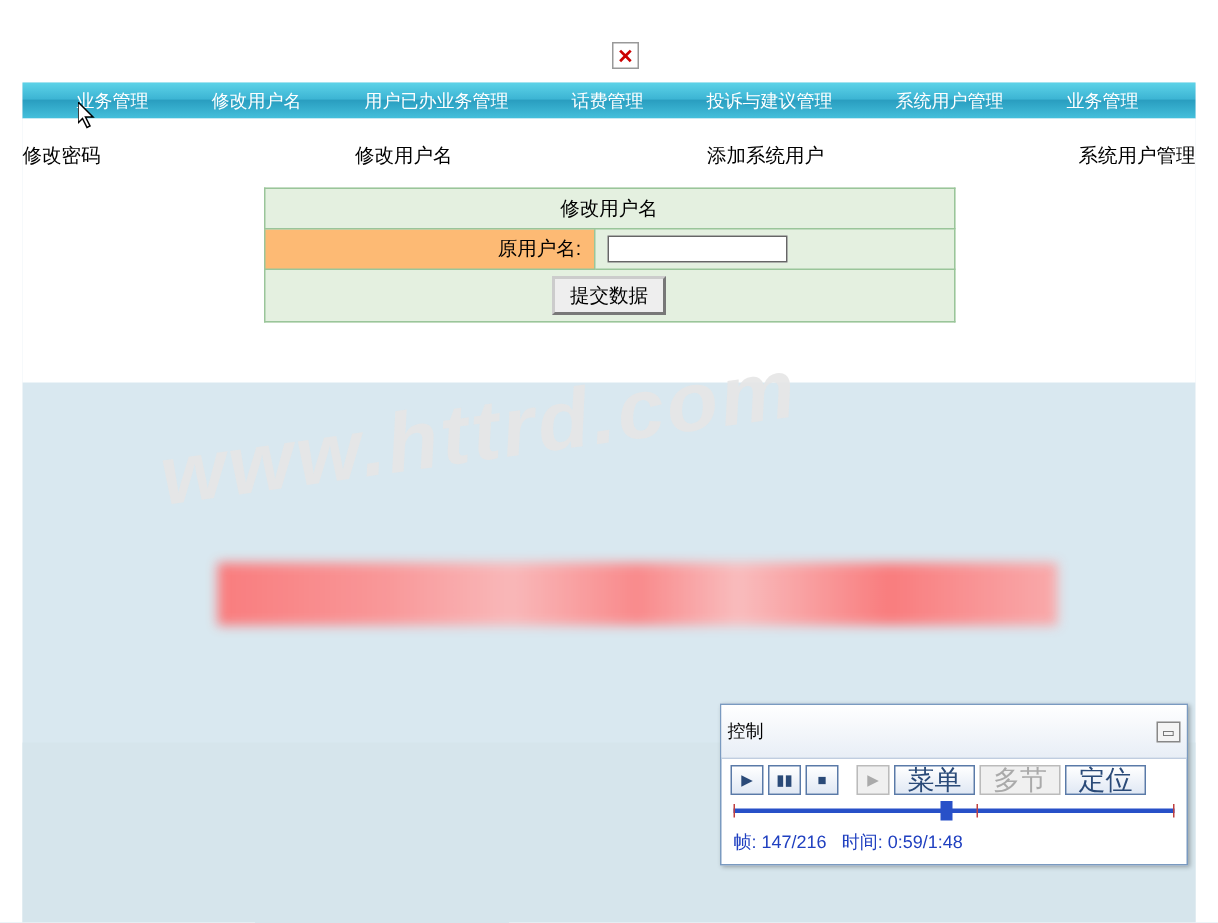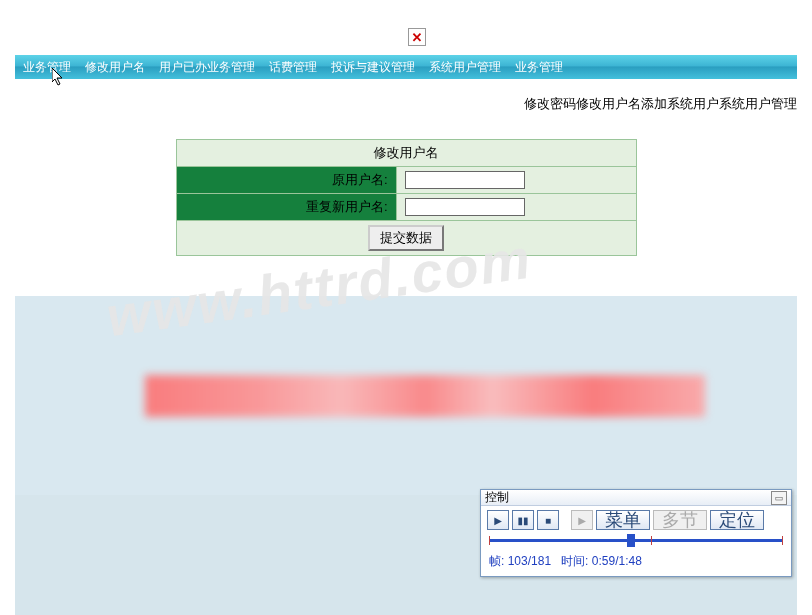--- a/index.html
+++ b/index.html
@@ -44,30 +44,31 @@
     .nav-bar {
       height: 24px;
       background: linear-gradient(to bottom, #5dd3e8 0%, #3db5d4 45%, #2a9ec0 50%, #44c0dc 100%);
       display: flex;
       align-items: center;
       padding-left: 8px;
       gap: 14px;
       color: #fff;
       font-size: 12px;
     }
-    .nav-item { cursor: pointer; white-space: nowrap; }
+    .nav-item { cursor: pointer; white-space: nowrap; margin-left: 28px; }
     .content-panel {
       background: #fff;
       margin: 0;
       padding: 10px 0 40px 0;
     }
     .sub-nav {
       display: flex;
-      justify-content: flex-end;
-      padding: 6px 0 26px 0;
+      justify-content: space-between;
+      gap: 16px;
+      padding: 6px 0 12px 0;
       font-size: 13px;
       color: #000;
     }
     .sub-nav-item { cursor: pointer; }
     .form-table {
       margin: 0 auto;
       border-collapse: collapse;
       background: #e4f0e0;
     }
     .form-table td {
@@ -76,21 +77,21 @@
       font-size: 13px;
     }
     .form-header {
       text-align: center;
       background: #e4f0e0;
       height: 26px;
     }
     .form-row-label {
       text-align: right;
       width: 220px;
-      background: #15803d;
+      background: #fdba74;
     }
     .form-row-input {
       width: 240px;
       background: #e4f0e0;
     }
     .form-row-input input {
       border: 1px solid #666;
       height: 18px;
       width: 120px;
       padding: 0 2px;
@@ -153,21 +154,21 @@
       position: absolute;
       right: 20px;
       bottom: 38px;
       width: 312px;
       background: #fff;
       border: 1px solid #7a9ac0;
       box-shadow: 1px 1px 3px rgba(0,0,0,0.3);
       font-size: 12px;
     }
     .cp-title {
-      height: 16px;
+      height: 36px;
       background: linear-gradient(to bottom, #fff, #e8eef6);
       border-bottom: 1px solid #c0cde0;
       display: flex;
       align-items: center;
       padding: 0 4px;
       justify-content: space-between;
     }
     .cp-title-text { color: #000; }
     .cp-close {
       width: 16px;
@@ -276,24 +277,20 @@
       <span class="sub-nav-item">系统用户管理</span>
     </div>
 
     <table class="form-table">
       <tbody>
           <tr>
             <td colspan="2" class="form-header">修改用户名</td>
           </tr>
       <tr>
         <td class="form-row-label">原用户名:</td>
-        <td class="form-row-input"><input type="text" style=""></td>
-      </tr>
-      <tr>
-        <td class="form-row-label">重复新用户名:</td>
         <td class="form-row-input"><input type="text" style=""></td>
       </tr>
       <tr>
         <td colspan="2" class="form-submit-row">
           <button class="submit-btn">提交数据</button>
         </td>
       </tr>
     </tbody>
       </table>
   </div>
@@ -334,18 +331,18 @@
   </div>
   <div class="cp-slider">
     <div class="cp-slider-track"></div>
     <div class="cp-slider-tick" style="left:0"></div>
     <div class="cp-slider-tick" style="left:55%"></div>
     <div class="cp-slider-tick" style="right:0"></div>
     <div class="cp-slider-thumb"></div>
   </div>
   <div class="cp-status">
     <span>帧:</span>
-    <span>103/181</span>
+    <span>147/216</span>
     &nbsp;
     <span>时间:</span>
     <span>0:59/1:48</span>
   </div>
 </div>
 
 </body></html>

